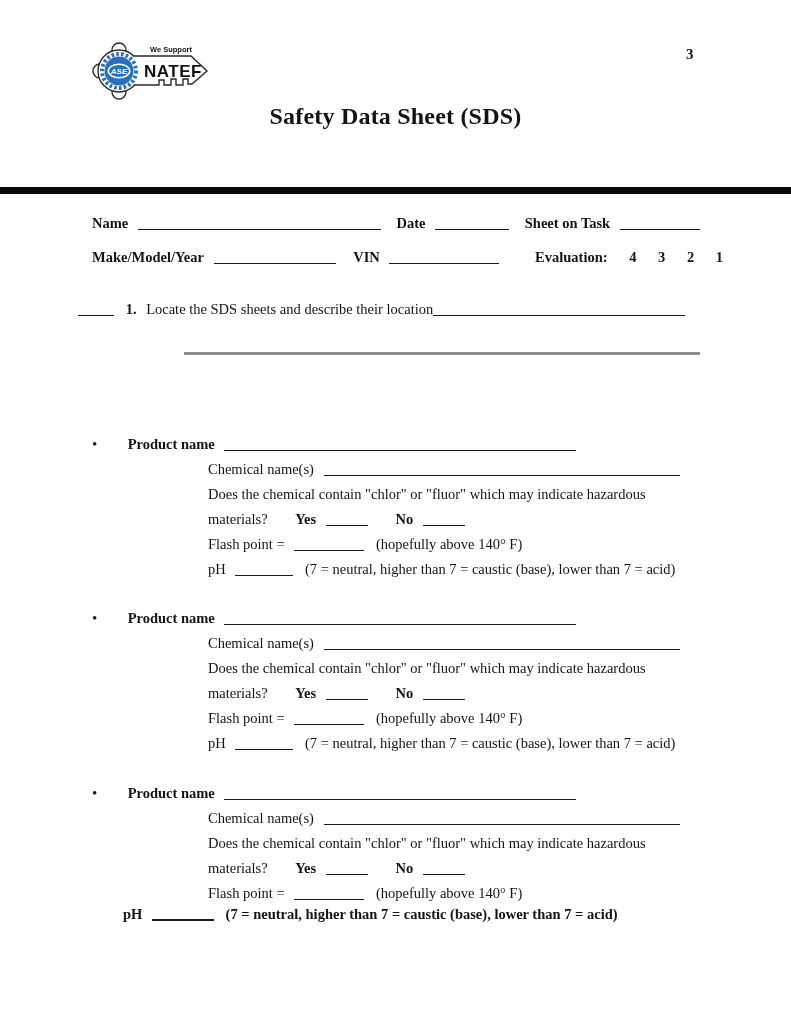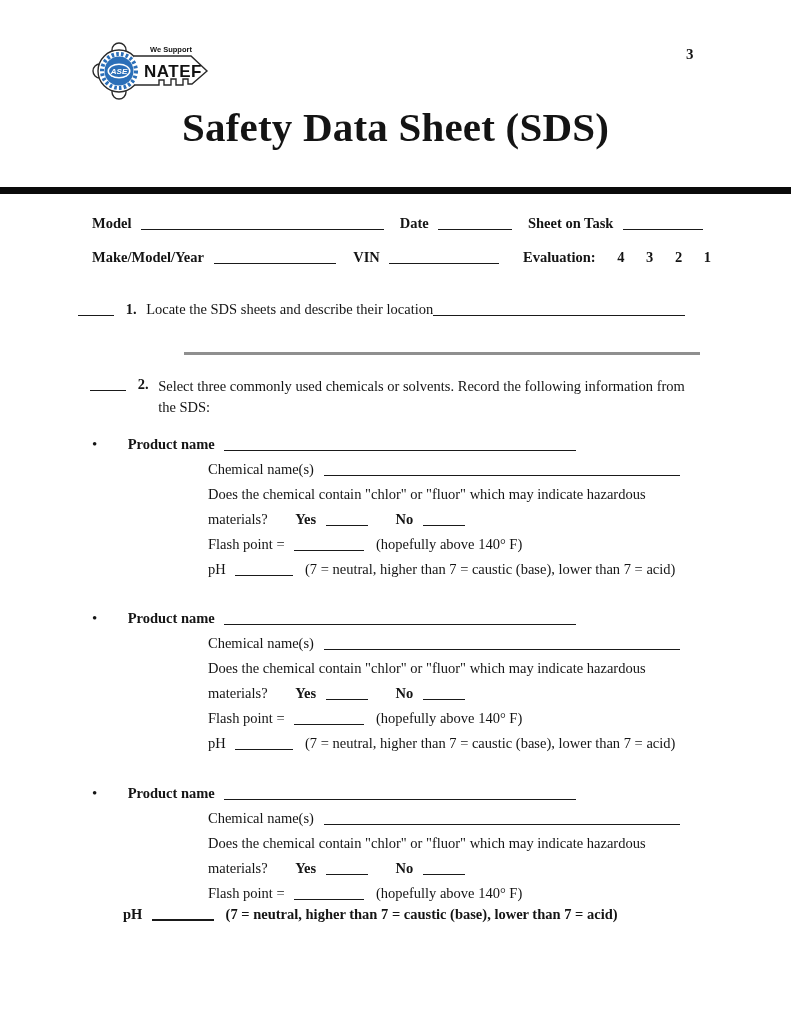--- a/index.html
+++ b/index.html
@@ -3,29 +3,29 @@
 <meta charset="utf-8">
 <style>
   html,body{margin:0;padding:0;background:#ffffff;}
   .page{position:relative;width:791px;height:1024px;background:#fff;
         font-family:"Liberation Serif",serif;color:#141414;font-size:14.5px;overflow:hidden;}
   .abs{position:absolute;}
   .b{font-weight:bold;}
   .nowrap{white-space:nowrap;}
   .blank{display:inline-block;border-bottom:1.5px solid #1a1a1a;height:13px;vertical-align:-2px;}
   .pagenum{font-weight:bold;font-size:15px;}
-  .doc-title{width:791px;text-align:center;font-weight:bold;font-size:41px;letter-spacing:.2px;}
+  .doc-title{width:791px;text-align:center;font-weight:bold;font-size:24px;letter-spacing:.2px;}
   .subtitle{width:791px;text-align:center;font-size:15px;}
   .black-bar{left:0;top:187px;width:791px;height:7px;background:#0a0a0a;}
   .gray-line{background:#8f8f8f;height:3px;}
   .r{height:25px;line-height:25px;white-space:nowrap;}
   .inner{padding-left:116px;}
   .bullet{display:inline-block;width:8px;font-size:15px;}
   .ml6{margin-left:6px;} .ml8{margin-left:8px;} .ml12{margin-left:12px;}
-  .ml14{margin-left:14px;} .ml16{margin-left:24px;} .ml20{margin-left:20px;}
+  .ml14{margin-left:14px;} .ml16{margin-left:24px;} .ml20{margin-left:32px;}
   .score{margin-left:18px;font-weight:bold;}
   .task-text{display:inline-block;vertical-align:top;width:545px;white-space:normal;line-height:21px;}
   .logo-txt-sm{font:bold 7.5px "Liberation Sans",sans-serif;}
   .logo-txt-lg{font:bold 17px "Liberation Sans",sans-serif;letter-spacing:.5px;}
   .logo-ase{font:italic bold 8px "Liberation Sans",sans-serif;}
 </style>
 </head>
 <body>
 
 <div class="page">
@@ -54,21 +54,21 @@
   </div>
 
   <div class="abs pagenum" style="left:686px;top:46px;">3</div>
 
   <div class="abs doc-title" style="left:0;top:103px;">Safety Data Sheet (SDS)</div>
 
 
   <div class="abs black-bar"></div>
 
   <div class="abs nowrap" style="left:92px;top:215px;">
-    <span class="b">Model</span>
+    <span class="b">Name</span>
     <span class="blank ml6" style="width:243px;"></span>
     <span class="b ml12">Date</span>
     <span class="blank ml6" style="width:74px;"></span>
     <span class="b ml12">Sheet on Task</span>
     <span class="blank ml6" style="width:80px;"></span>
   </div>
 
   <div class="abs nowrap" style="left:92px;top:249px;">
     <span class="b">Make/Model/Year</span>
     <span class="blank ml6" style="width:122px;"></span>
@@ -82,25 +82,20 @@
   </div>
 
   <div class="abs nowrap" style="left:78px;top:301px;">
     <span class="blank" style="width:36px;"></span>
     <span class="b ml8">1.</span>
     <span class="ml6">Locate the SDS sheets and describe their location</span><span class="blank" style="width:252px;"></span>
   </div>
 
   <div class="abs gray-line" style="left:184px;top:352px;width:516px;"></div>
 
-  <div class="abs nowrap" style="left:90px;top:376px;">
-    <span class="blank" style="width:36px;"></span>
-    <span class="b ml8" style="vertical-align:top;">2.</span>
-    <span class="task-text ml6">Select three commonly used chemicals or solvents.  Record the following information from the SDS:</span>
-  </div>
 
   <section class="abs" style="left:92px;top:432px;width:620px;">
     <div class="r">
       <span class="bullet">•</span>
       <span class="b ml16">Product name</span>
       <span class="blank ml6" style="width:352px;"></span>
     </div>
     <div class="r inner">
       <span>Chemical name(s)</span>
       <span class="blank ml6" style="width:356px;"></span>

